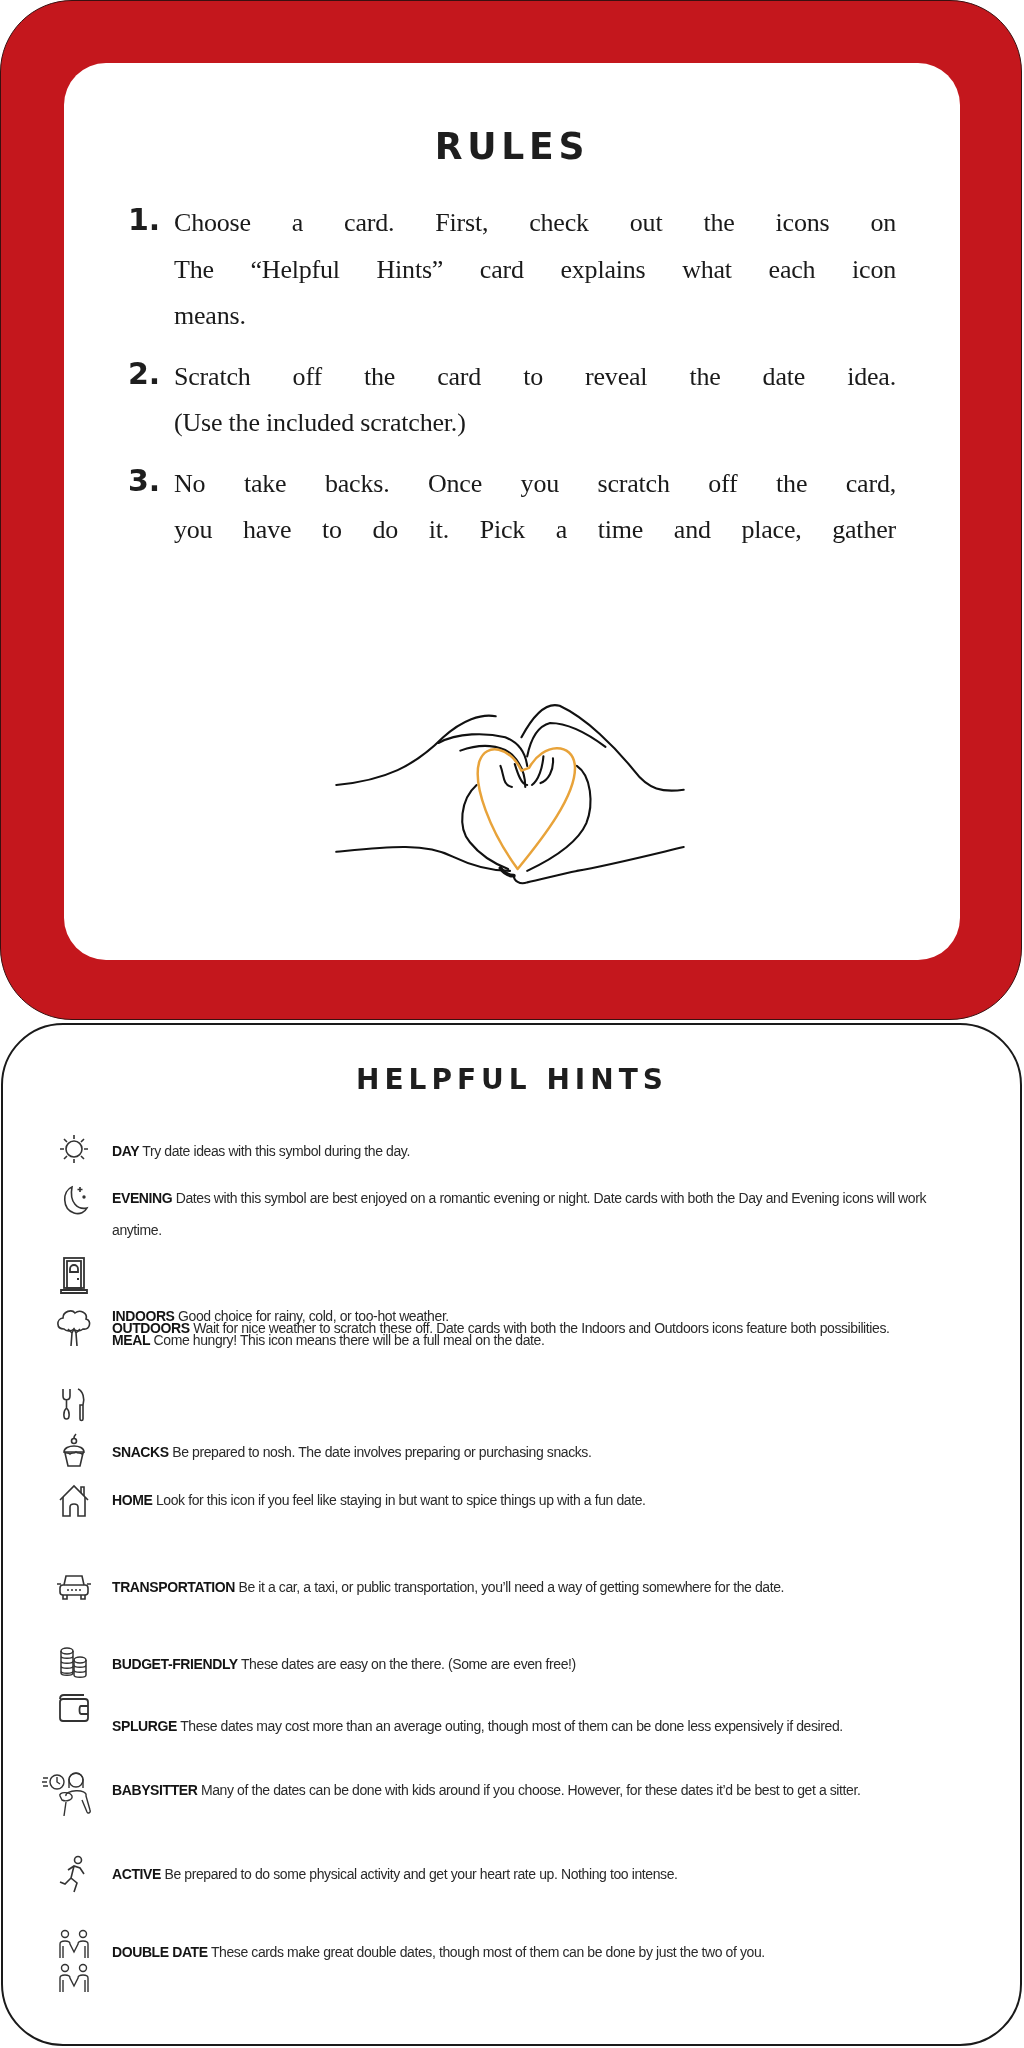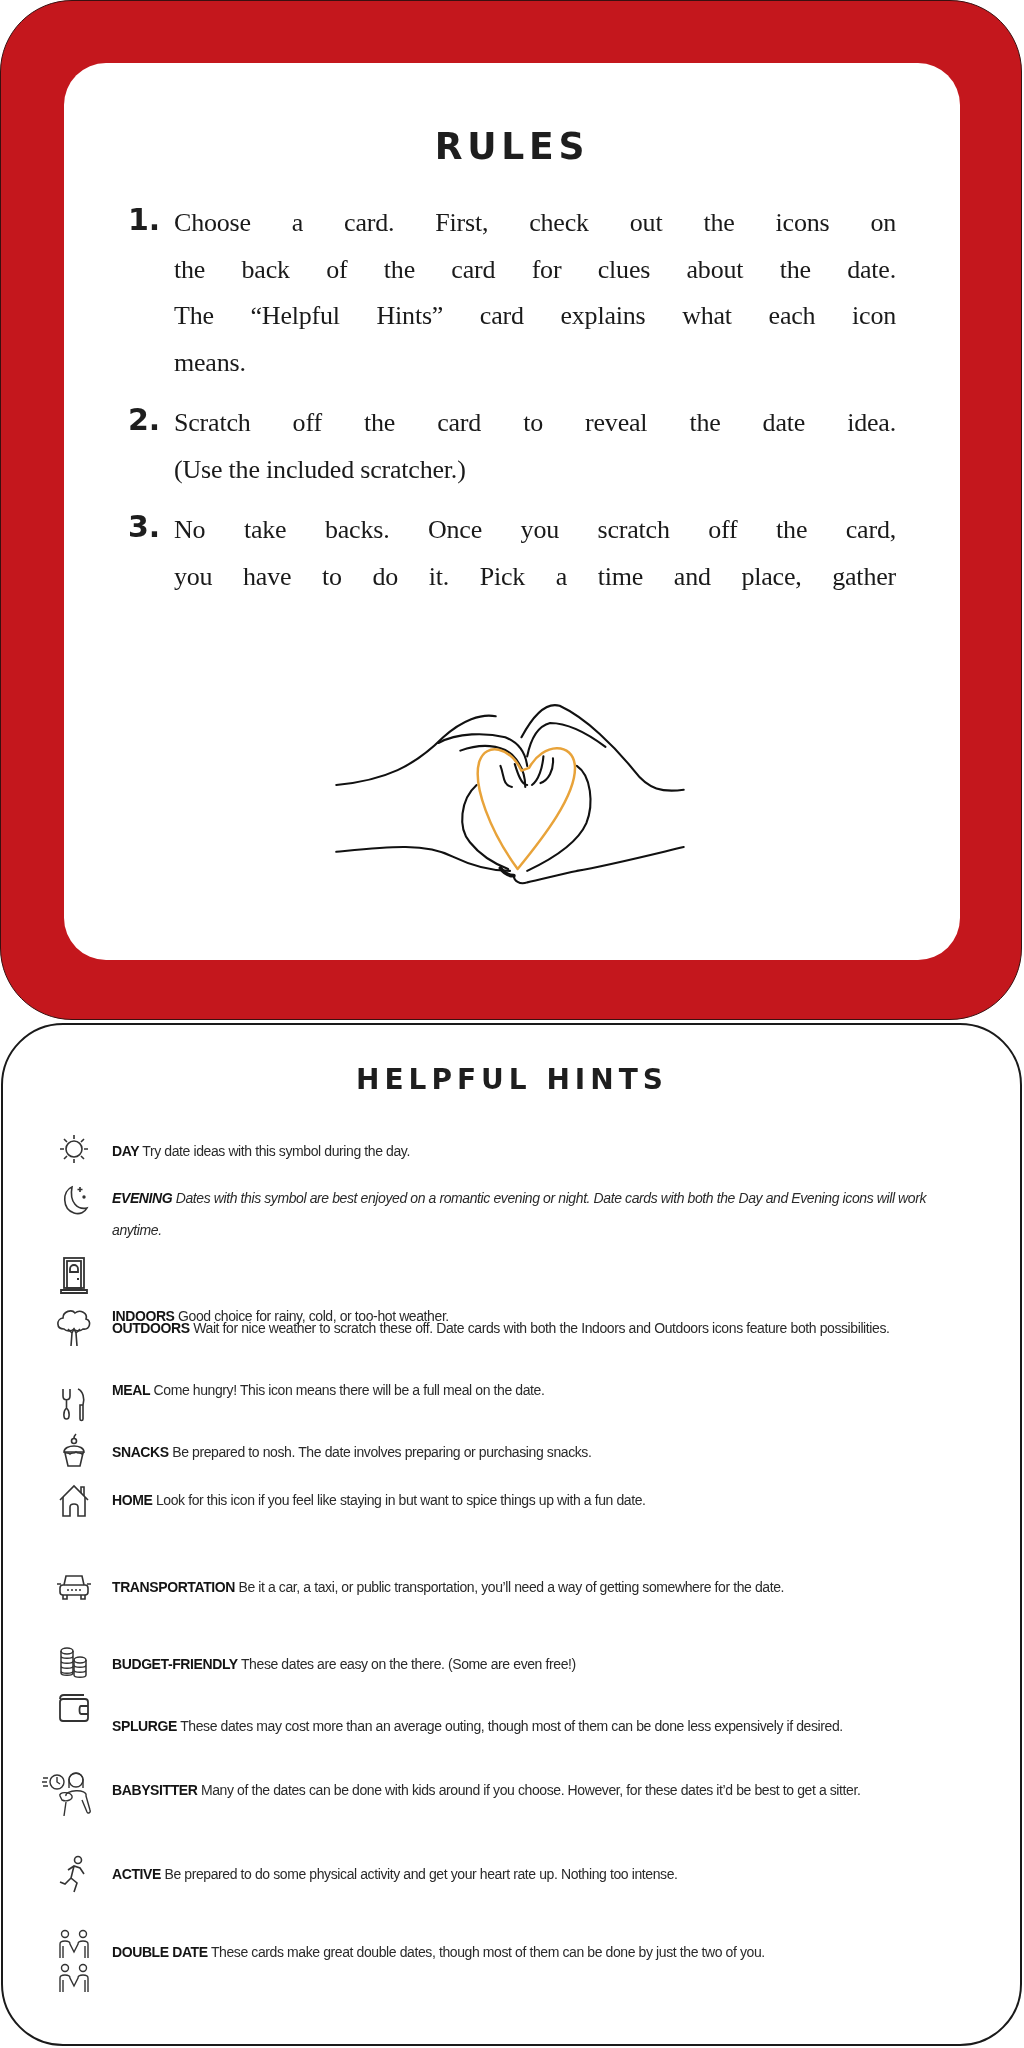--- a/index.html
+++ b/index.html
@@ -67,21 +67,20 @@
 
 <div class="rules-card"></div>
 <div class="rules-panel"></div>
 
 <div class="rules-title">RULES</div>
 
 <ol class="rules-list">
   <li class="rule-item">
     <span class="rule-num">1.</span>
     <span class="rule-text" style="text-align-last: justify;">Choose a card. First, check out the icons on</span>
-    <span class="rule-text" style="text-align-last: justify;">the back of the card for clues about the date.</span>
     <span class="rule-text" style="text-align-last: justify;">The “Helpful Hints” card explains what each icon</span>
     <span class="rule-text last">means.</span>
   </li>
   <li class="rule-item">
     <span class="rule-num">2.</span>
     <span class="rule-text" style="text-align-last: justify;">Scratch off the card to reveal the date idea.</span>
     <span class="rule-text last">(Use the included scratcher.)</span>
   </li>
   <li class="rule-item">
     <span class="rule-num">3.</span>
@@ -130,21 +129,21 @@
   <span>Try date ideas with this symbol during the day.</span>
 </div>
 
 <div class="hint-icon" style="top:1175px;">
   <svg viewBox="0 0 48 48" fill="none" stroke="#333" stroke-width="1.6">
     <path d="M22 12 C12 16 12 34 24 38 C30 40 35 37 37 33 C28 35 19 28 22 12 Z"></path>
     <path d="M30 12v5M27.5 14.5h5"></path>
     <circle cx="34" cy="22" r="0.9" fill="#333"></circle>
   </svg>
 </div>
-<div class="hint" style="top:1182px;font-style:italic;">
+<div class="hint" style="top:1182px;">
   <span class="hint-label">EVENING</span>
   <span>Dates with this symbol are best enjoyed on a romantic evening or night. Date cards with both the Day and Evening icons will work anytime.</span>
 </div>
 
 <div class="hint-icon" style="top:1250px;">
   <svg viewBox="0 0 48 48" fill="none" stroke="#333" stroke-width="1.8">
     <rect x="14" y="8" width="20" height="30"></rect>
     <rect x="17" y="11" width="14" height="27"></rect>
     <path d="M11 40h26v3H11z"></path>
     <path d="M20 22v-3a4 4 0 0 1 8 0v3z"></path>
@@ -166,21 +165,21 @@
   <span class="hint-label">OUTDOORS</span>
   <span>Wait for nice weather to scratch these off. Date cards with both the Indoors and Outdoors icons feature both possibilities.</span>
 </div>
 
 <div class="hint-icon" style="top:1381px;">
   <svg viewBox="0 0 48 48" fill="none" stroke="#333" stroke-width="1.6">
     <path d="M13 8v7M20 8v7M13 15 C13 20 20 20 20 15 M16.5 19 v8 C13 30 13 38 16.5 38 C20 38 20 30 16.5 27"></path>
     <path d="M28 8 C33 10 35 18 33 24 L30 24 L30 38 C30 40 33 40 33 38 L33 24"></path>
   </svg>
 </div>
-<div class="hint" style="top:1374px;">
+<div class="hint" style="top:1324px;">
   <span class="hint-label">MEAL</span>
   <span>Come hungry! This icon means there will be a full meal on the date.</span>
 </div>
 
 <div class="hint-icon" style="top:1428px;">
   <svg viewBox="0 0 48 48" fill="none" stroke="#333" stroke-width="1.6">
     <circle cx="24" cy="13" r="2.5"></circle>
     <path d="M24 10 C24 8 25 7 26 6"></path>
     <path d="M14 24 C14 16 34 16 34 24 Z"></path>
     <path d="M14 24 C16 26 18 24 20 26 C22 24 24 26 26 24 C28 26 30 24 32 26 L34 24"></path>

